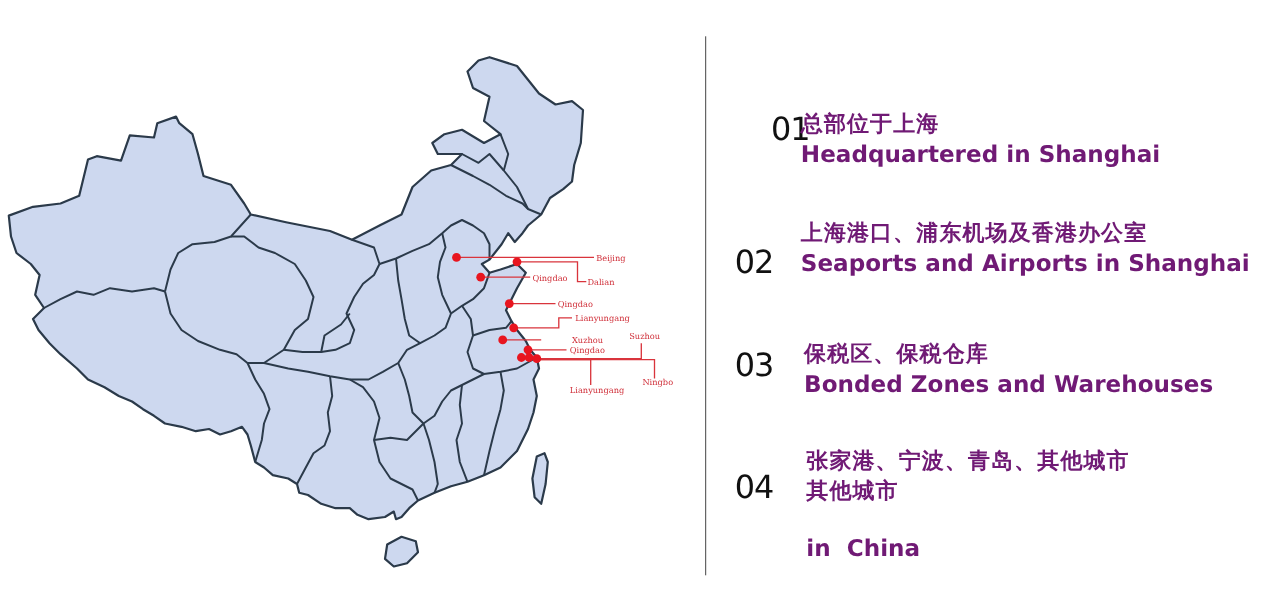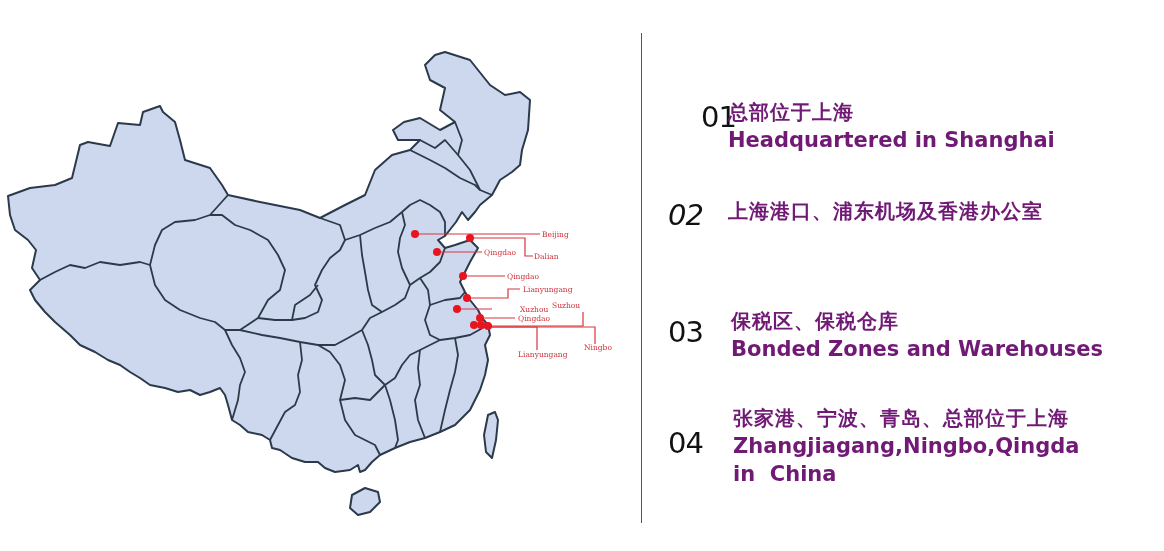--- a/index.html
+++ b/index.html
@@ -89,50 +89,51 @@
     </g>
   </svg>
 
   <span class="city-label" style="left:542px;top:231px;">Beijing</span>
   <span class="city-label" style="left:534px;top:253px;">Dalian</span>
   <span class="city-label" style="left:484px;top:249px;">Qingdao</span>
   <span class="city-label" style="left:507px;top:273px;">Qingdao</span>
   <span class="city-label" style="left:523px;top:286px;">Lianyungang</span>
   <span class="city-label" style="left:520px;top:306px;">Xuzhou</span>
   <span class="city-label" style="left:518px;top:315px;">Qingdao</span>
-  <span class="city-label" style="left:552px;top:302px;">Suzhou</span>
+  <span class="city-label" style="left:572px;top:302px;">Suzhou</span>
   <span class="city-label" style="left:584px;top:344px;">Ningbo</span>
   <span class="city-label" style="left:518px;top:351px;">Lianyungang</span>
 </div>
 
 <div class="divider"></div>
 
 <div class="item" style="top:98px;">
   <span class="num" style="top:2px;margin-left:33px;">01</span>
   <div class="txt" style="top:0;">
     <div class="cn">总部位于上海</div>
     <div>Headquartered in Shanghai</div>
   </div>
 </div>
 
 <div class="item" style="top:197px;">
-  <span class="num" style="top:1px;font-style:italic;">02</span>
+  <span class="num" style="top:24px;">02</span>
   <div class="txt" style="top:0;">
     <div class="cn">上海港口、浦东机场及香港办公室</div>
+    <div>Seaports and Airports in Shanghai</div>
   </div>
 </div>
 
 <div class="item" style="top:307px;">
   <span class="num" style="top:8px;">03</span>
   <div class="txt" style="top:0;left:63px;">
     <div class="cn">保税区、保税仓库</div>
     <div>Bonded Zones and Warehouses</div>
   </div>
 </div>
 
 <div class="item" style="top:404px;">
   <span class="num" style="top:22px;">04</span>
   <div class="txt" style="top:0;left:65px;">
-    <div class="cn">张家港、宁波、青岛、总部位于上海</div>
-    <div>Zhangjiagang,Ningbo,Qingda</div>
-    <div style="white-space:pre;">in  China</div>
+    <div class="cn">张家港、宁波、青岛、其他城市</div>
+    <div class="cn">其他城市</div>
+    <div style="white-space:pre;margin-top:24px;">in  China</div>
   </div>
 </div>
 
 </body></html>

